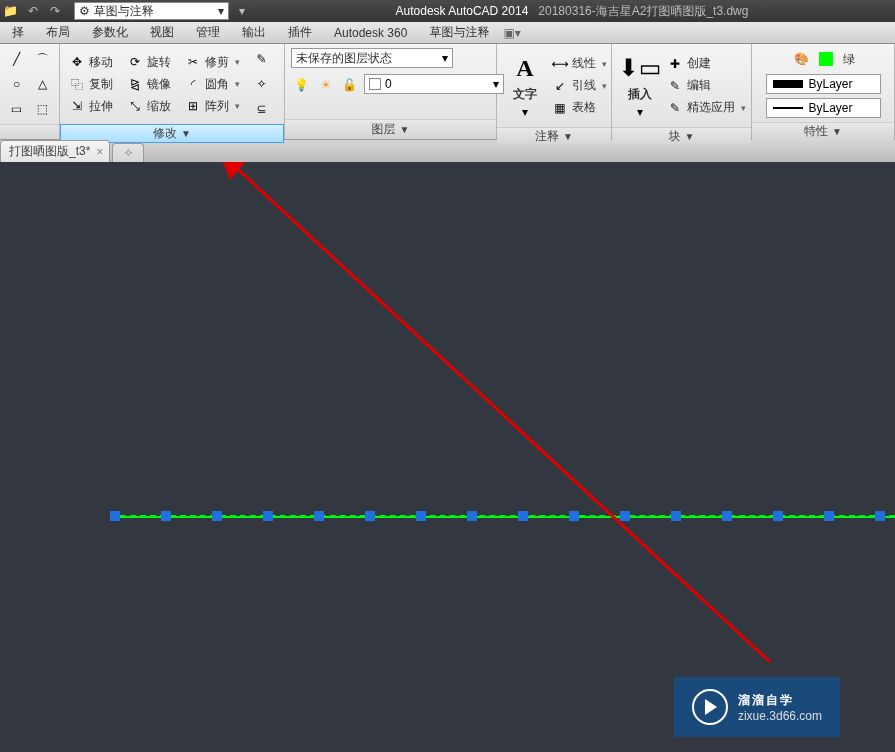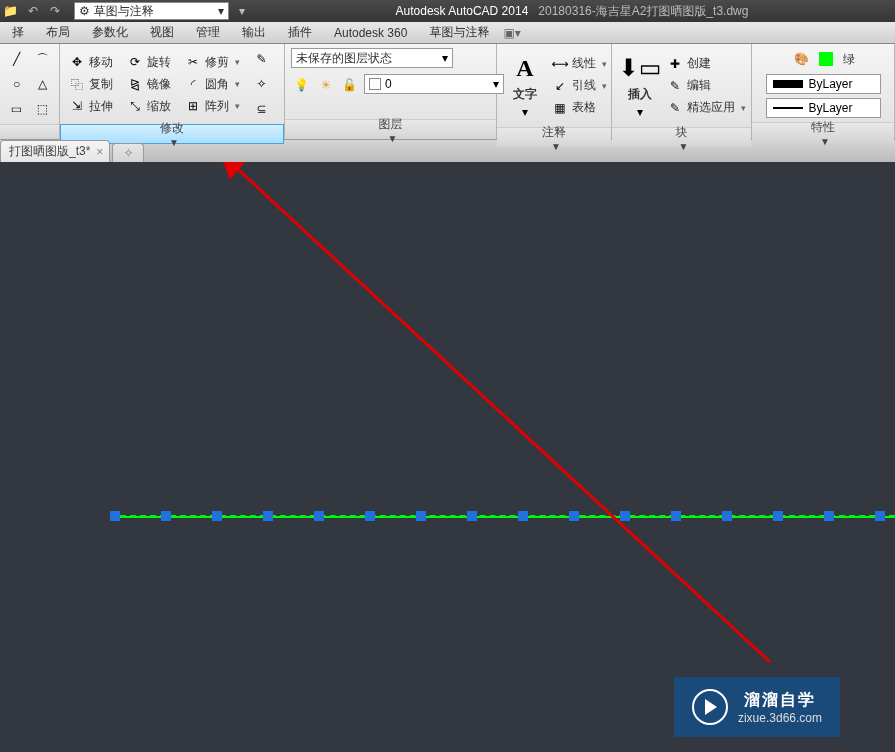--- a/index.html
+++ b/index.html
@@ -18,21 +18,21 @@
 
 
 .menubar { height: 22px; background: linear-gradient(#e8e8e8, #d0d0d0); display: flex; align-items: center; gap: 2px; padding: 0 2px; border-bottom: 1px solid #888; }
 .menu-item { padding: 2px 10px; color: #333; cursor: pointer; }
 .menu-arrow { color: #666; padding: 0 2px; }
 
 
 .ribbon { background: linear-gradient(#f5f5f5, #e0e0e0); border-bottom: 1px solid #999; display: flex; height: 96px; }
 .panel { border-right: 1px solid #b5b5b5; display: flex; flex-direction: column; }
 .panel-body { flex: 1; display: flex; align-items: center; padding: 4px 6px; gap: 4px; }
-.panel-title { height: 20px; background: linear-gradient(#e8e8e8, #d5d5d5); border-top: 1px solid #ccc; text-align: center; font-size: 12px; color: #444; display: flex; align-items: center; justify-content: center; cursor: pointer; flex-direction: column; }
+.panel-title { height: 20px; background: linear-gradient(#e8e8e8, #d5d5d5); border-top: 1px solid #ccc; text-align: center; font-size: 12px; color: #444; display: flex; align-items: center; justify-content: center; cursor: pointer; }
 .panel-title.highlight { background: linear-gradient(#d5f0ff, #a8dfff); border: 1px solid #4ba0e0; }
 .panel-title .arrow { margin-left: 4px; font-size: 10px; }
 
 .col { display: flex; flex-direction: column; gap: 3px; }
 .btn-row { display: flex; align-items: center; gap: 4px; padding: 1px 3px; cursor: pointer; border-radius: 2px; }
 .btn-row .ic { width: 16px; height: 16px; display: flex; align-items: center; justify-content: center; }
 .btn-row .txt { color: #333; white-space: nowrap; }
 .btn-row .dd { font-size: 9px; color: #666; margin-left: 2px; }
 .icon-only { width: 22px; height: 22px; display: flex; align-items: center; justify-content: center; cursor: pointer; border-radius: 2px; }
 
@@ -64,21 +64,21 @@
 .red-arrow line { stroke: #e00000; stroke-width: 3; }
 .red-arrow polygon { fill: #e00000; }
 
 
 .crosshair { position: absolute; left: 445px; top: 720px; }
 
 
 .watermark { position: absolute; right: 55px; bottom: 15px; background: #1a4a7a; padding: 12px 18px; display: flex; align-items: center; gap: 10px; }
 .wm-logo { width: 36px; height: 36px; border: 2px solid #fff; border-radius: 50%; display: flex; align-items: center; justify-content: center; }
 .wm-logo .tri { width: 0; height: 0; border-left: 12px solid #fff; border-top: 8px solid transparent; border-bottom: 8px solid transparent; margin-left: 3px; }
-.wm-text .t1 { color: #fff; font-size: 16px; font-weight: bold; letter-spacing: 2px; text-align: center; }
+.wm-text .t1 { color: #fff; font-size: 12px; font-weight: bold; letter-spacing: 2px; }
 .wm-text .t2 { color: #ddd; font-size: 12px; }
 </style>
 </head>
 <body>
 
 <div class="titlebar">
   <div class="tb-left">
     <span class="tb-icon">📁</span>
     <span class="tb-icon">↶</span>
     <span class="tb-icon">↷</span>

